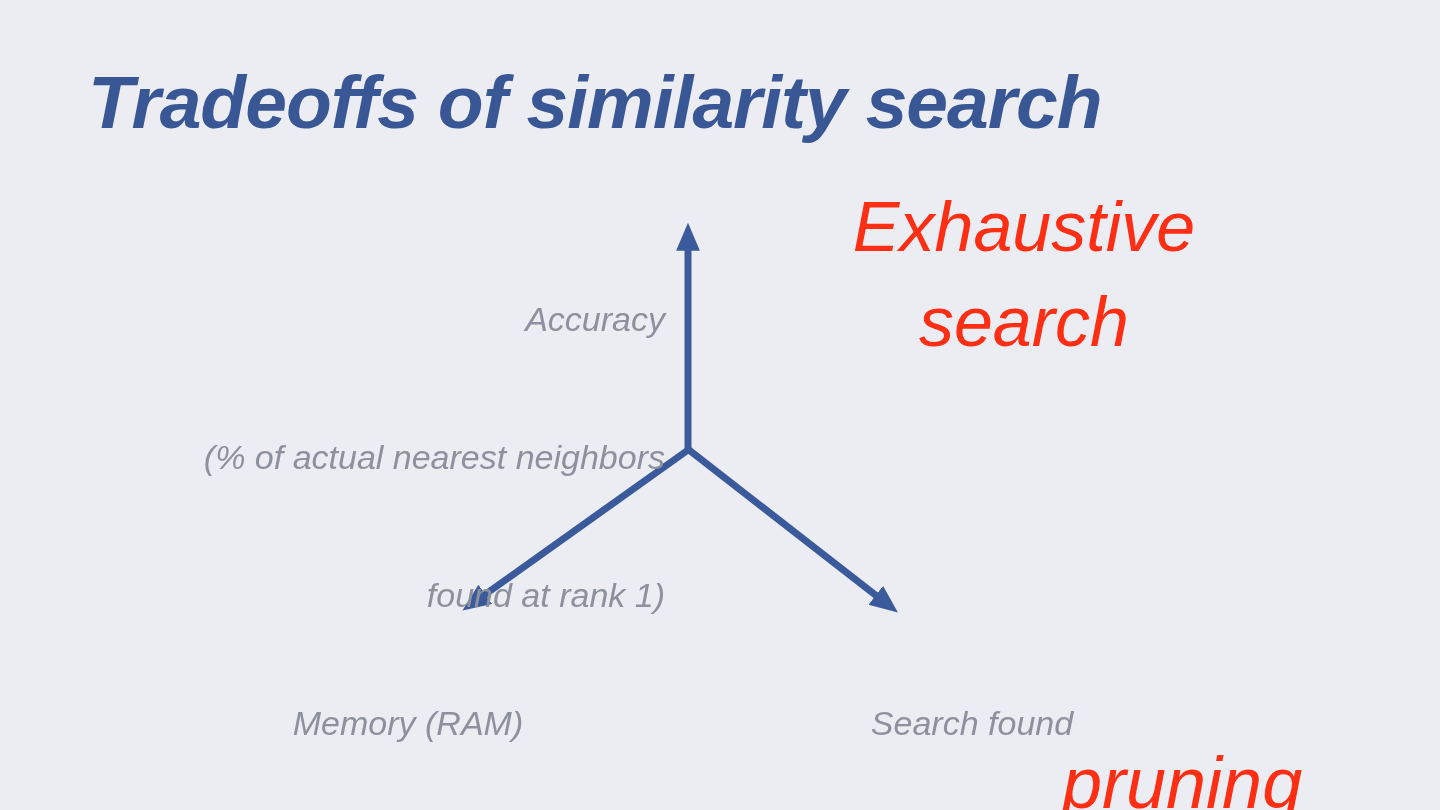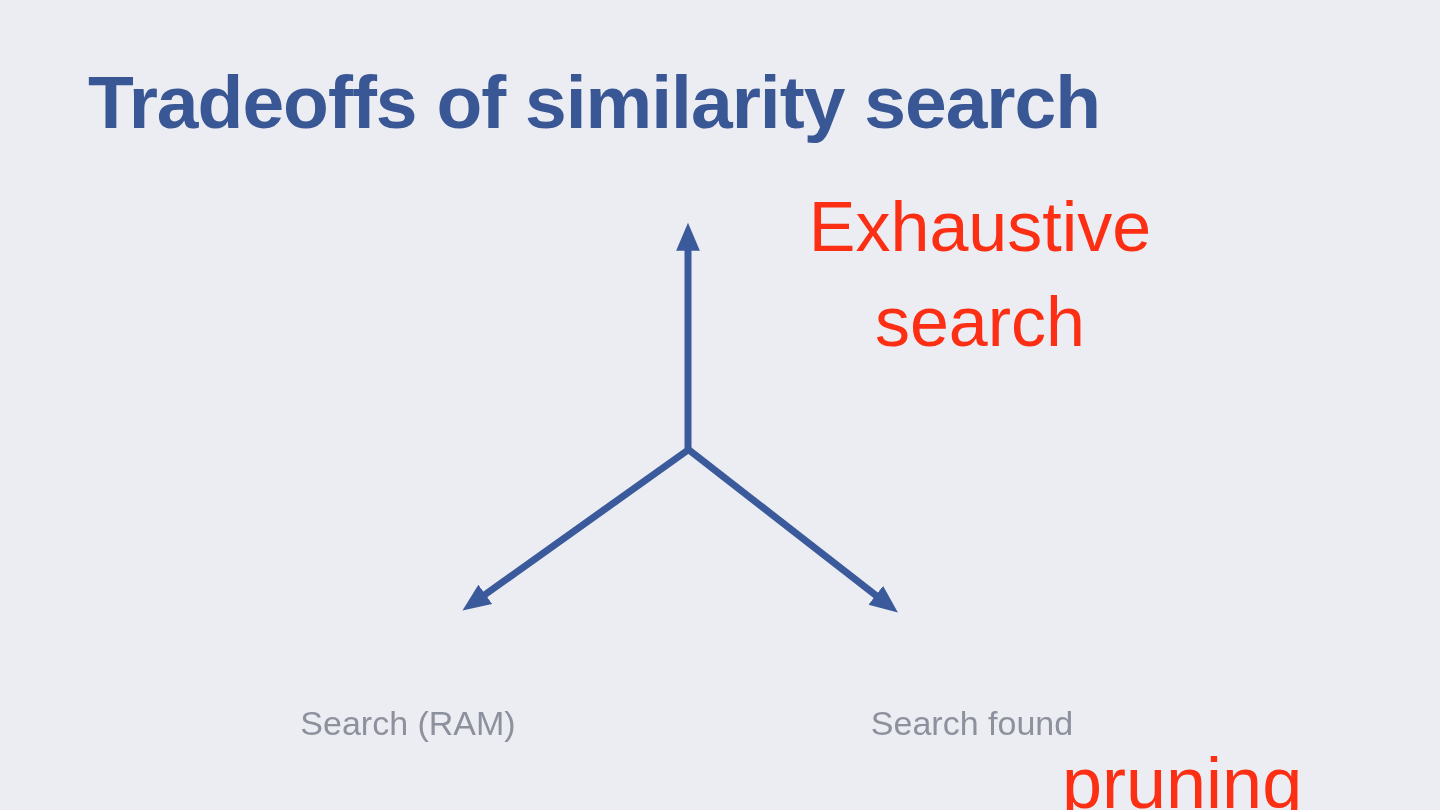--- a/index.html
+++ b/index.html
@@ -2,21 +2,21 @@
 <html style="--background: #ecedf2; --title: #3a5795; --arrow: #3a5a9b; --axis-label: #8d919d; --annotation: #fc2e14;"><head>
 <meta charset="utf-8">
 <style>
   html, body { margin: 0; padding: 0; }
   body {
     width: 1440px; height: 810px;
     position: relative; overflow: hidden;
     background: var(--background, #ecedf2);
     font-family: "Liberation Sans", sans-serif;
   }
-  .slide { position: absolute; inset: 0; }
+  .slide { position: absolute; inset: 0; font-style: italic; }
 
   .title {
     position: absolute; left: 88px; top: 65px;
     margin: 0;
     font-size: 75px; font-weight: bold; line-height: 1;
     letter-spacing: -1px;
     color: var(--title, #3a5795);
     white-space: nowrap;
   }
 
@@ -56,25 +56,30 @@
     <defs>
       <marker id="ah" markerWidth="4.5" markerHeight="3.6" refX="0.4" refY="1.7" orient="auto" markerUnits="strokeWidth">
         <polygon class="head" points="0 0, 4 1.7, 0 3.4"></polygon>
       </marker>
     </defs>
     <line x1="688" y1="452" x2="688" y2="248" marker-end="url(#ah)"></line>
     <line x1="688" y1="450" x2="483" y2="596" marker-end="url(#ah)"></line>
     <line x1="689" y1="450" x2="878" y2="597" marker-end="url(#ah)"></line>
   </svg>
 
+  <div class="axis-label align-right" style="right:775px; top:204px;">
+    <div>Accuracy</div>
+    <div>(% of actual nearest neighbors</div>
+    <div>found at rank 1)</div>
+  </div>
 
-  <div class="annotation two-line" style="left:980px; top:180px;">Exhaustive search</div>
+  <div class="annotation two-line" style="left:1024px; top:180px;">Exhaustive search</div>
 
   <div class="axis-label align-center" style="left:408px; top:608px;">
-    <div>Search (RAM)</div>
+    <div>Memory (RAM)</div>
     
   </div>
 
   <div class="axis-label align-center" style="left:972px; top:608px;">
     <div>Search found</div>
     
   </div>
 
 
   <div class="annotation" style="left:1062px; top:711px;margin-top:36px;">pruning</div>

